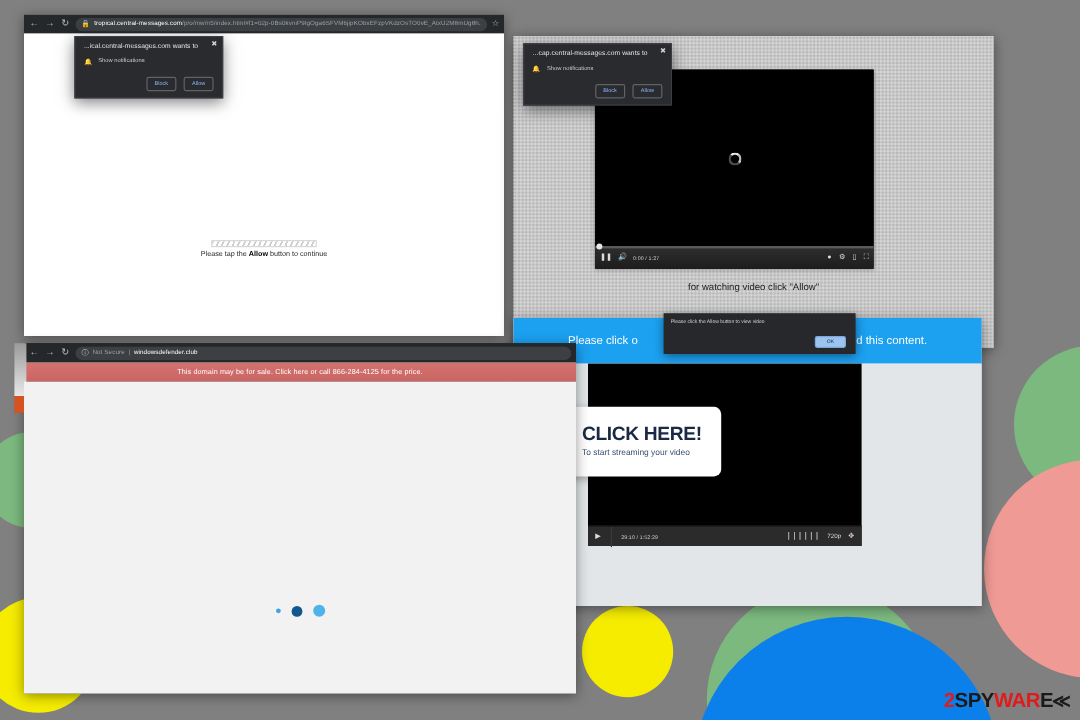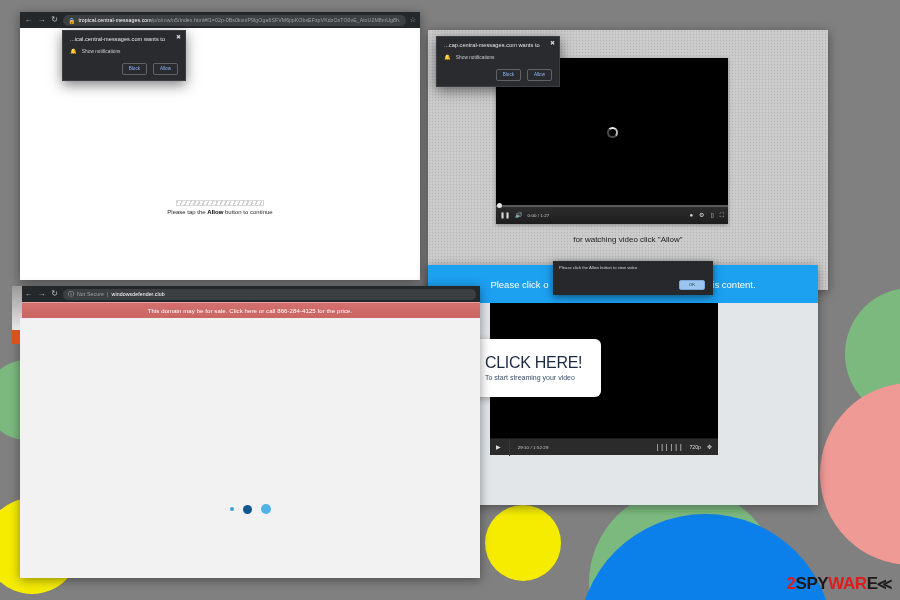--- a/index.html
+++ b/index.html
@@ -225,20 +225,21 @@
 
   
   #win4 { left: 428px; top: 265px; width: 390px; height: 240px; background: #e2e6e8; }
   .blue-bar {
     height: 38px;
     background: #1ca0f0;
     display: flex; align-items: center; justify-content: center;
     color: #ffffff;
     font-size: 9.5px;
     position: relative;
+    gap: 17px;
   }
   .modal {
     position: absolute;
     left: 125px; top: -4px;
     width: 160px; height: 34px;
     background: #26282b;
     box-shadow: 0 2px 8px rgba(0,0,0,.5);
     padding: 4px 6px;
   }
   .modal-text { color: #cfd2d6; font-size: 4.2px; }
@@ -304,21 +305,21 @@
     position: absolute; left: 7px; top: 10px;
     width: 8px; height: 30px; background: #1b3a5c;
   }
   .cta-arrow .head {
     position: absolute; left: 0; top: -2px;
     width: 0; height: 0;
     border-left: 11px solid transparent;
     border-right: 11px solid transparent;
     border-bottom: 15px solid #1b3a5c;
   }
-  .cta-title { font-size: 16px; font-weight: normal; color: #1b2a44; letter-spacing: -.3px; line-height: 1; }
+  .cta-title { font-size: 16px; font-weight: bold; color: #1b2a44; letter-spacing: -.3px; line-height: 1; }
   .cta-sub { font-size: 7px; color: #36506e; margin-top: 3px; }
 
   
   #watermark {
     position: absolute;
     right: 8px; bottom: 6px;
     font-size: 17px;
     font-weight: bold;
     letter-spacing: -.4px;
     font-family: "Liberation Sans", sans-serif;

